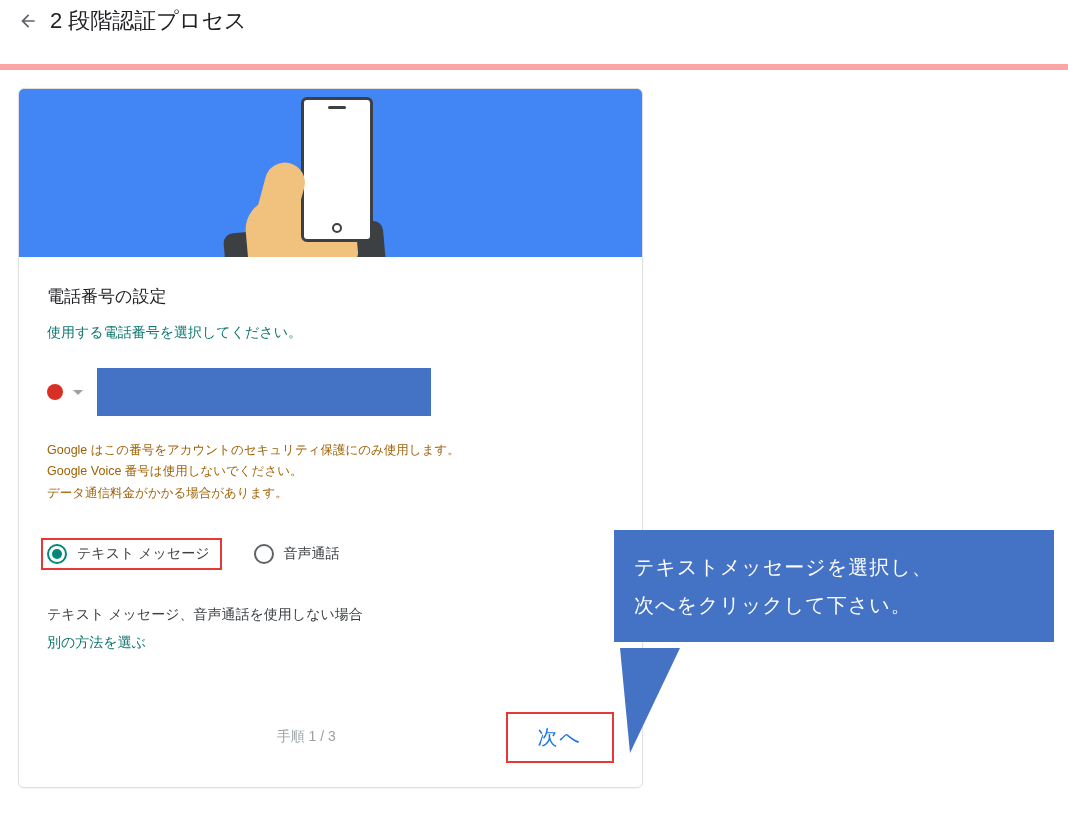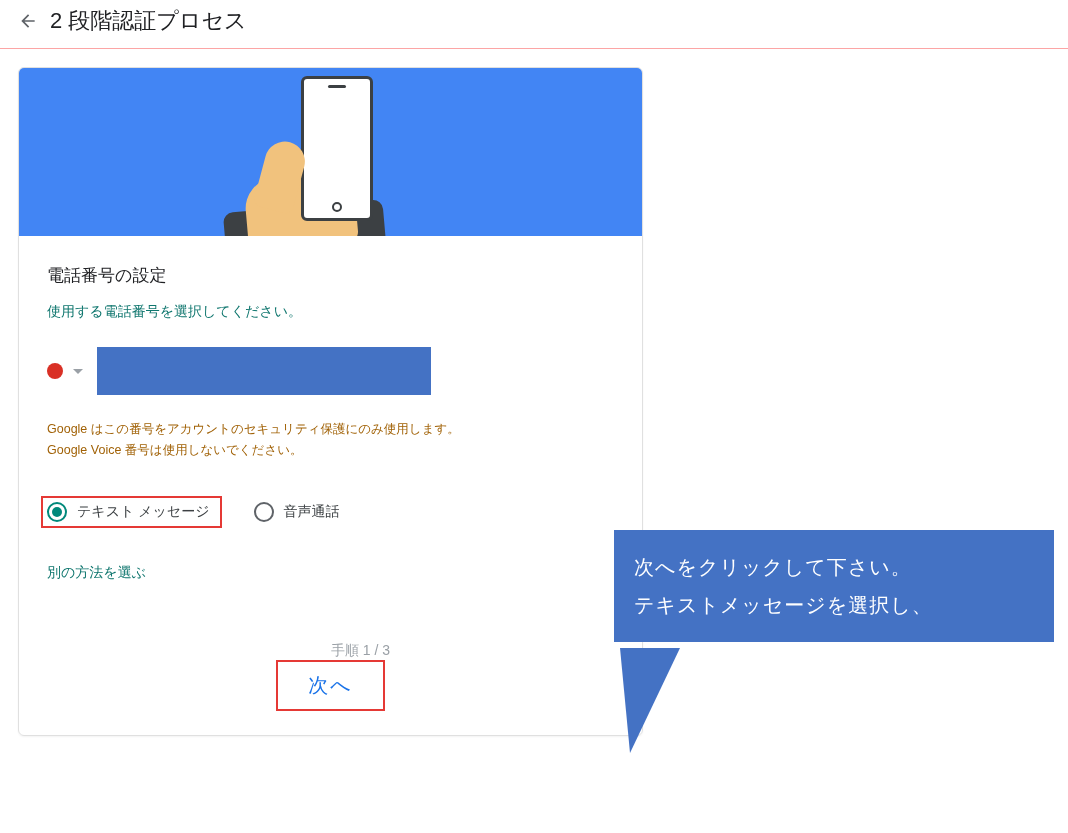--- a/index.html
+++ b/index.html
@@ -1,22 +1,22 @@
 <!DOCTYPE html>
 <html><head>
   <meta charset="utf-8">
   <style>
     * { margin:0; padding:0; box-sizing:border-box; }
     body {
       font-family: "Helvetica Neue", Arial, "Hiragino Kaku Gothic ProN", "Meiryo", sans-serif;
       background:#fff; color:#202124; width:1068px; height:833px; position:relative;
     }
     .topbar {
-      display:flex; align-items:center; padding:6px 16px 12px 16px;
-      border-bottom:1px solid #fca5a5;
+      display:flex; align-items:center; padding:6px 16px 28px 16px;
+      border-bottom:6px solid #fca5a5;
     }
     .back-arrow { width:24px; height:24px; display:flex; align-items:center; justify-content:center; color:#5f6368; cursor:pointer; margin-right:10px; }
     .page-title { font-size:22px; color:#202124; font-weight:400; }
     .card {
       width:625px; margin:18px 0 0 18px; border:1px solid #e0e0e0; border-radius:6px;
       overflow:hidden; box-shadow:0 1px 2px rgba(0,0,0,0.05);
     }
     .hero {
       background:#4285f4; height:168px; display:flex; align-items:flex-end; justify-content:center;
       overflow:hidden;
@@ -43,21 +43,21 @@
     .code-label { font-size:14px; color:#3c4043; margin-bottom:14px; }
     .radio-row { display:flex; align-items:center; gap:32px; margin-bottom:36px; }
     .radio-opt { display:flex; align-items:center; gap:10px; cursor:pointer; position:relative; }
     .radio-opt .circ { width:20px; height:20px; border:2px solid #5f6368; border-radius:50%; display:flex; align-items:center; justify-content:center; }
     .radio-opt.selected .circ { border-color:#00897b; }
     .radio-opt.selected .dot { width:10px; height:10px; background:#00897b; border-radius:50%; }
     .radio-opt span.lbl { font-size:14px; color:#3c4043; }
     .highlight-red { border:2px solid #e53935; padding:4px 10px 4px 4px; margin-left:-6px; }
     .no-sms { font-size:14px; color:#3c4043; margin-bottom:10px; }
     .alt-link { font-size:14px; color:#0f766e; cursor:pointer; }
-    .footer { display:flex; align-items:center; justify-content:center; padding:40px 28px 24px 28px;flex-direction:column; }
+    .footer { display:flex; align-items:center; justify-content:center; padding:40px 28px 24px 28px; }
     .step { font-size:14px; color:#9aa0a6; margin-left:auto; margin-right:auto; transform:translateX(30px); }
     .next-wrap { border:2px solid #e53935; padding:10px 30px; }
     .next { font-size:20px; color:#1a73e8; letter-spacing:2px; cursor:pointer; }
     .callout {
       position:absolute; left:614px; top:530px; width:440px;
       background:#4472c4; color:#fff; padding:18px 20px;
       font-size:20px; line-height:1.9; letter-spacing:1px;
     }
     .tail-shape {
       position:absolute; left:620px; top:648px;
@@ -96,46 +96,48 @@
       <div class="flag-drop">
         <div class="flag"></div>
         <div class="drop-caret"></div>
       </div>
       <div class="phone-box"></div>
     </div>
 
     <div class="disclaimer">
       <div>Google はこの番号をアカウントのセキュリティ保護にのみ使用します。</div>
       <div>Google Voice 番号は使用しないでください。</div>
+      <div>データ通信料金がかかる場合があります。</div>
     </div>
 
 
     <div class="radio-row">
       <div class="radio-opt selected highlight-red">
         <div class="circ">
             <div class="dot"></div>
           </div>
         <span class="lbl">テキスト メッセージ</span>
       </div>
       <div class="radio-opt">
         <div class="circ"></div>
         <span class="lbl">音声通話</span>
       </div>
     </div>
 
+    <div class="no-sms">テキスト メッセージ、音声通話を使用しない場合</div>
     <div class="alt-link">別の方法を選ぶ</div>
   </div>
 
   <div class="footer">
     <div class="step">手順 1 / 3</div>
     <div class="next-wrap">
       <div class="next">次へ</div>
     </div>
   </div>
 </div>
 
 <div class="callout">
+  <div>テキストメッセージを選択し、</div>
   <div>次へをクリックして下さい。</div>
-  <div>テキストメッセージを選択し、</div>
 </div>
 <svg class="tail-shape" width="80" height="110" viewBox="0 0 80 110">
   <polygon points="0,0 60,0 10,105" fill="#4472c4"></polygon>
 </svg>
 
 </body></html>

